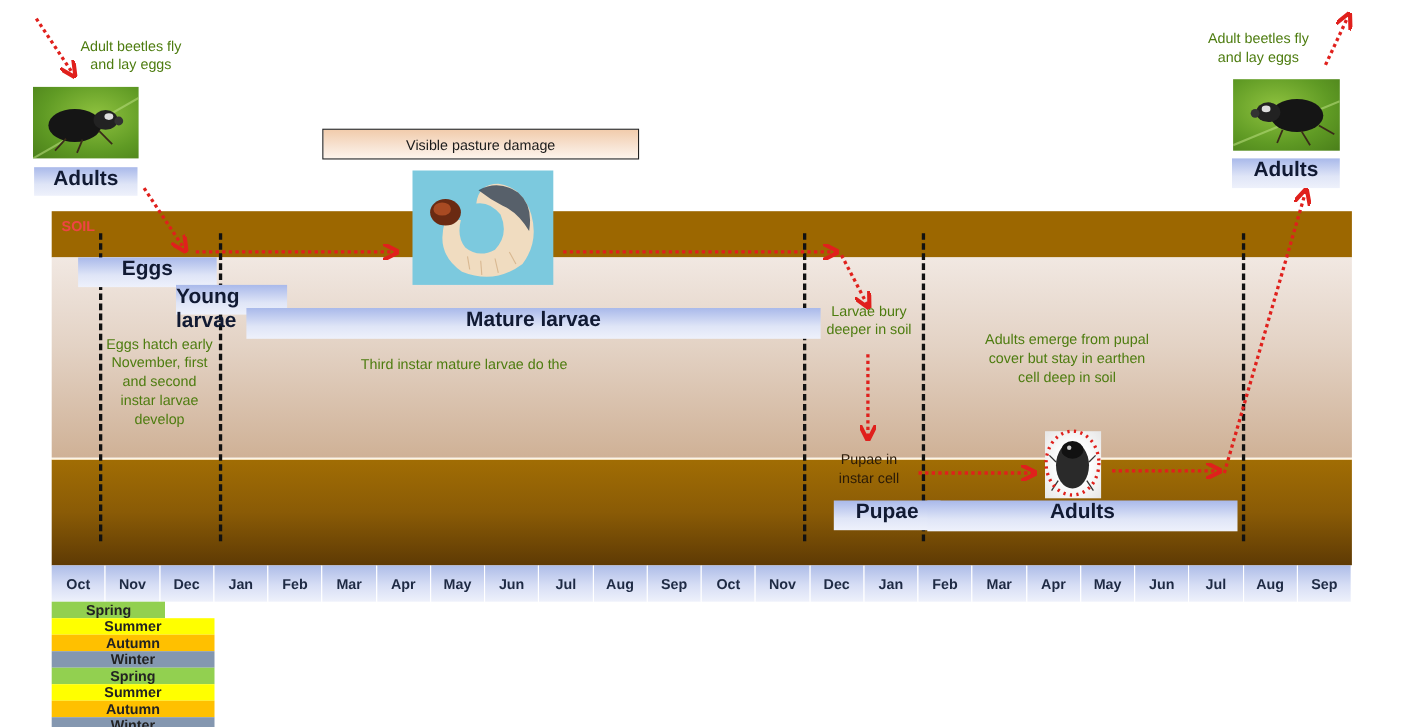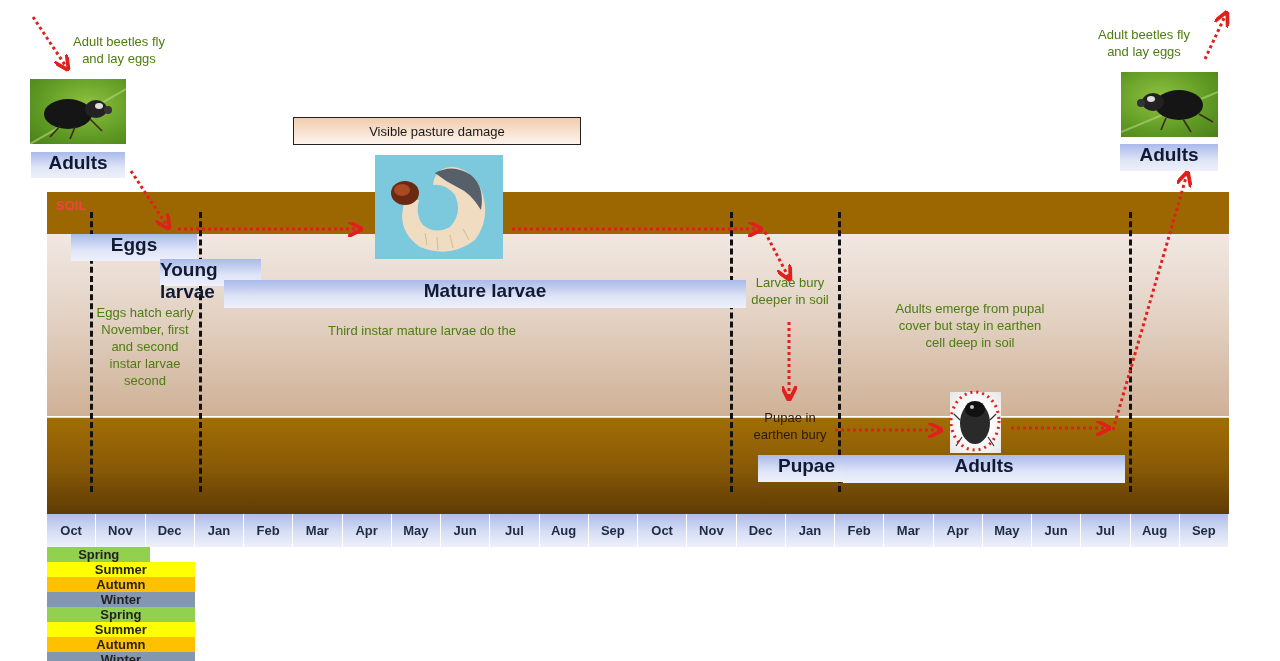--- a/index.html
+++ b/index.html
@@ -111,32 +111,32 @@
 </div>
 <div class="bar" style="left:843px;top:455px;width:282px;height:28px;">
   <span>Adults</span>
 </div>
 
 <div class="abs note" style="left:92px;top:304px;width:106px;">
   <div>Eggs hatch early</div>
   <div>November, first</div>
   <div>and second</div>
   <div>instar larvae</div>
-  <div>second</div>
+  <div>develop</div>
 </div>
 <div class="abs note" style="left:310px;top:322px;width:224px;">
   <div>Third instar mature larvae do the</div>
 </div>
 <div class="abs note" style="left:740px;top:274px;width:100px;">
   <div>Larvae bury</div>
   <div>deeper in soil</div>
 </div>
 <div class="abs note" style="left:740px;top:409px;width:100px;color:#2a1a08;">
   <div>Pupae in</div>
-  <div>earthen bury</div>
+  <div>instar cell</div>
 </div>
 <div class="abs note" style="left:880px;top:300px;width:180px;">
   <div>Adults emerge from pupal</div>
   <div>cover but stay in earthen</div>
   <div>cell deep in soil</div>
 </div>
 
 <div class="photo" style="left:950px;top:392px;width:51px;height:61px;background:radial-gradient(ellipse,#fff 40%,#e6e6e6 100%);">
   <svg width="51" height="61" viewBox="0 0 51 61">
     <ellipse cx="25" cy="31" rx="15" ry="21" fill="#2a2a2a"></ellipse>

